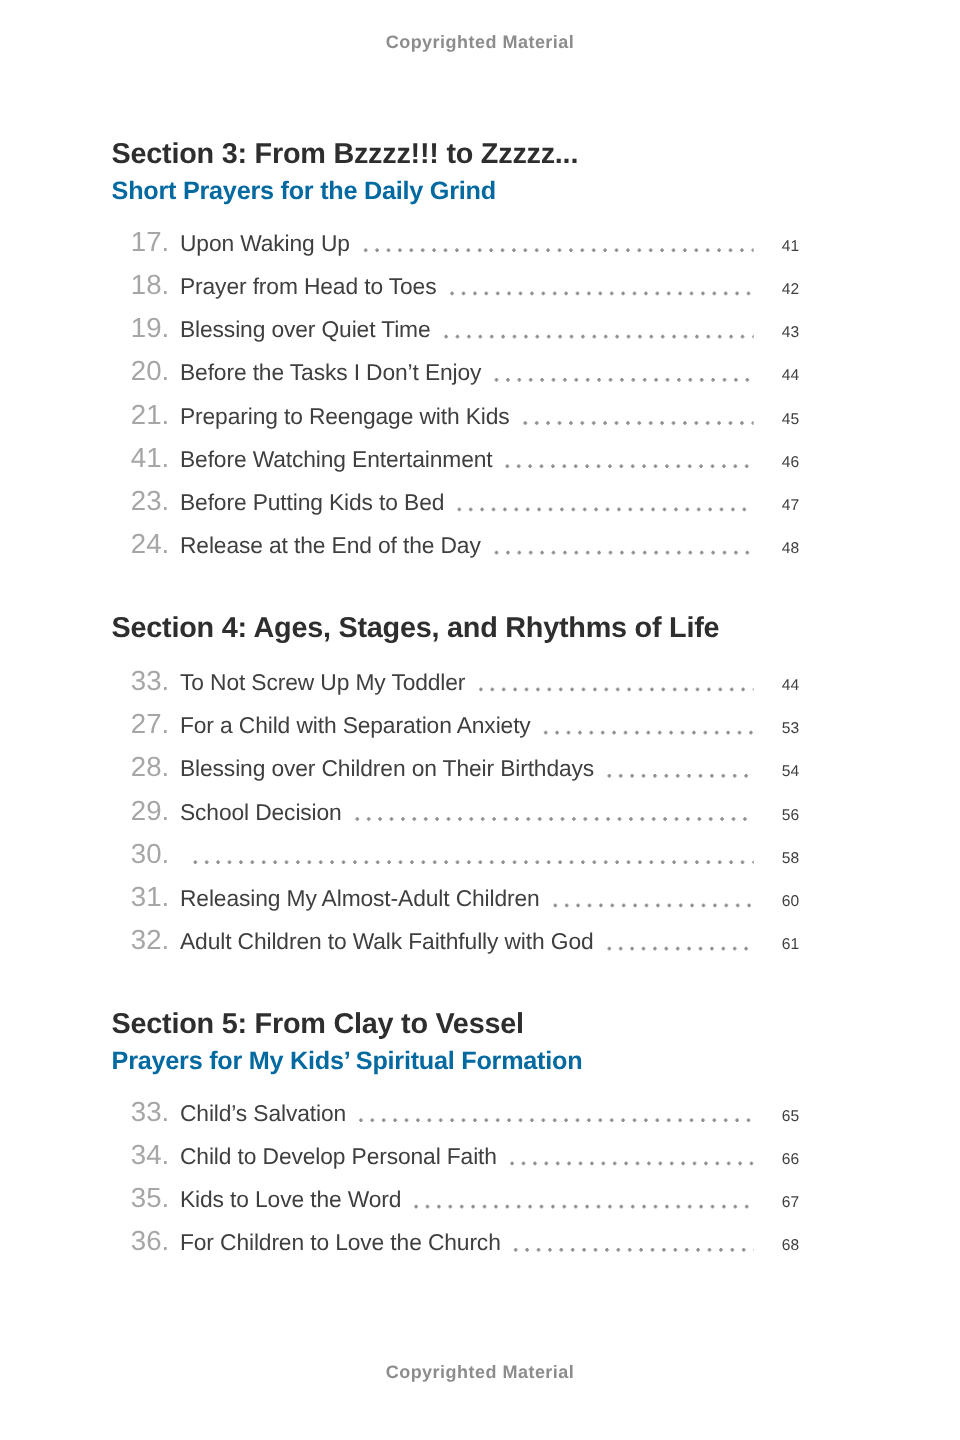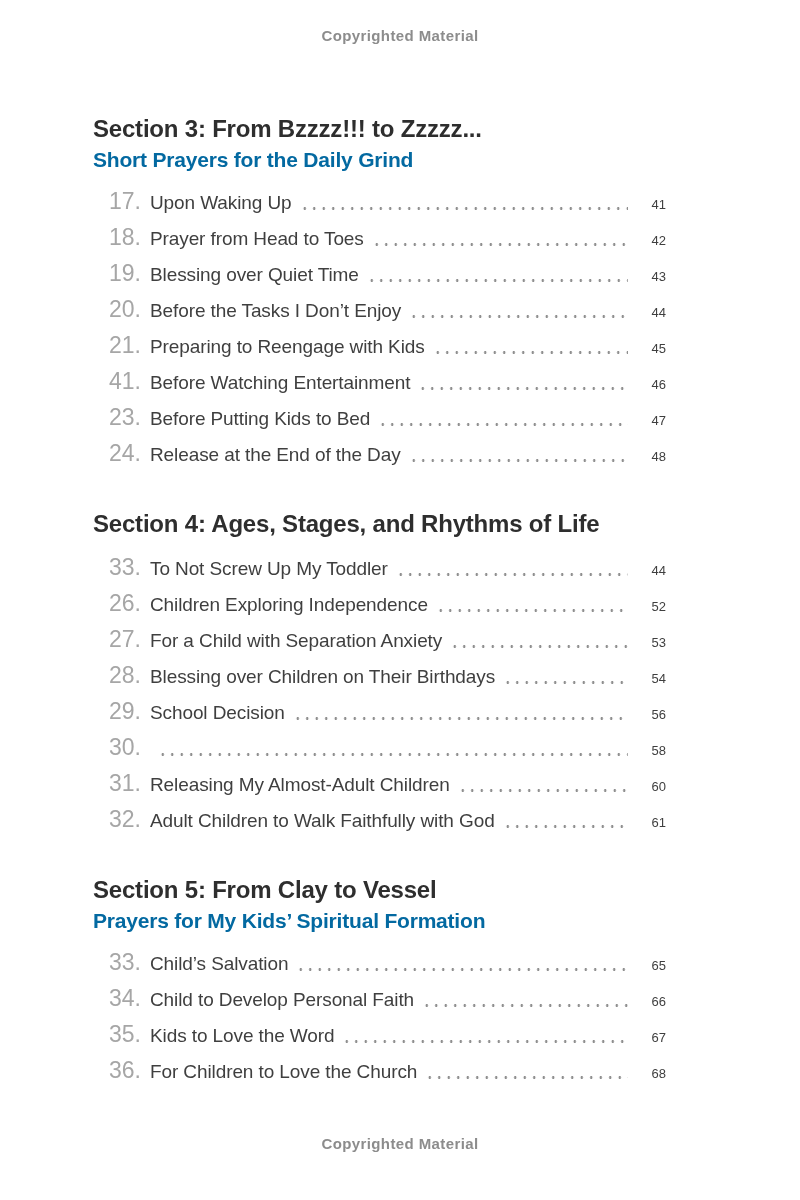--- a/index.html
+++ b/index.html
@@ -169,26 +169,20 @@
     <h2 class="section-title no-sub">Section 4: Ages, Stages, and Rhythms of Life</h2>
 
     <div class="section-items">
   <div class="toc-row">
     <span class="item-num">33.</span>
     <span class="item-title">To Not Screw Up My Toddler</span>
     <span class="dots"></span>
     <span class="item-page">44</span>
   </div>
 
-  <div class="toc-row">
-    <span class="item-num">26.</span>
-    <span class="item-title">Children Exploring Independence</span>
-    <span class="dots"></span>
-    <span class="item-page">52</span>
-  </div>
 
   <div class="toc-row">
     <span class="item-num">27.</span>
     <span class="item-title">For a Child with Separation Anxiety</span>
     <span class="dots"></span>
     <span class="item-page">53</span>
   </div>
 
   <div class="toc-row">
     <span class="item-num">28.</span>

